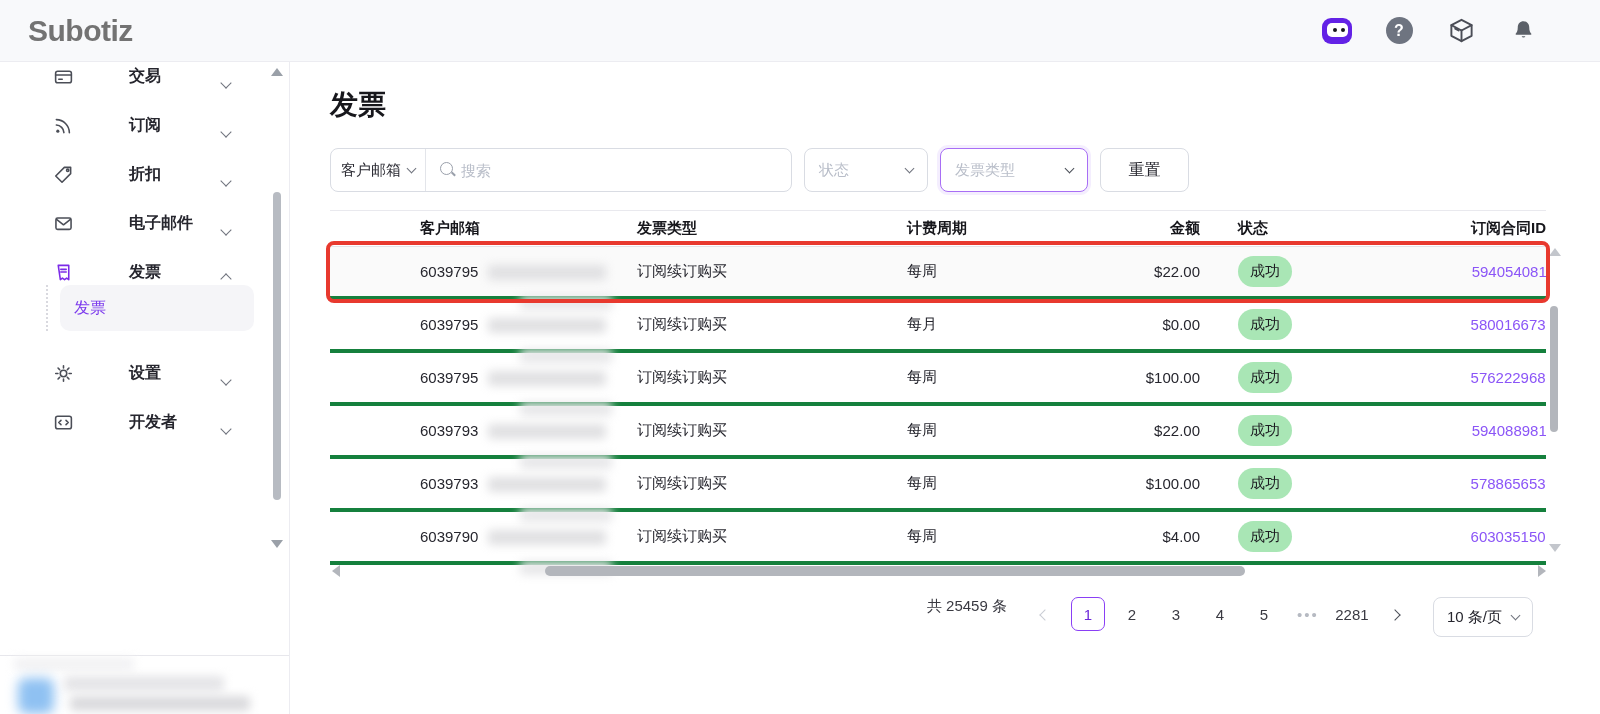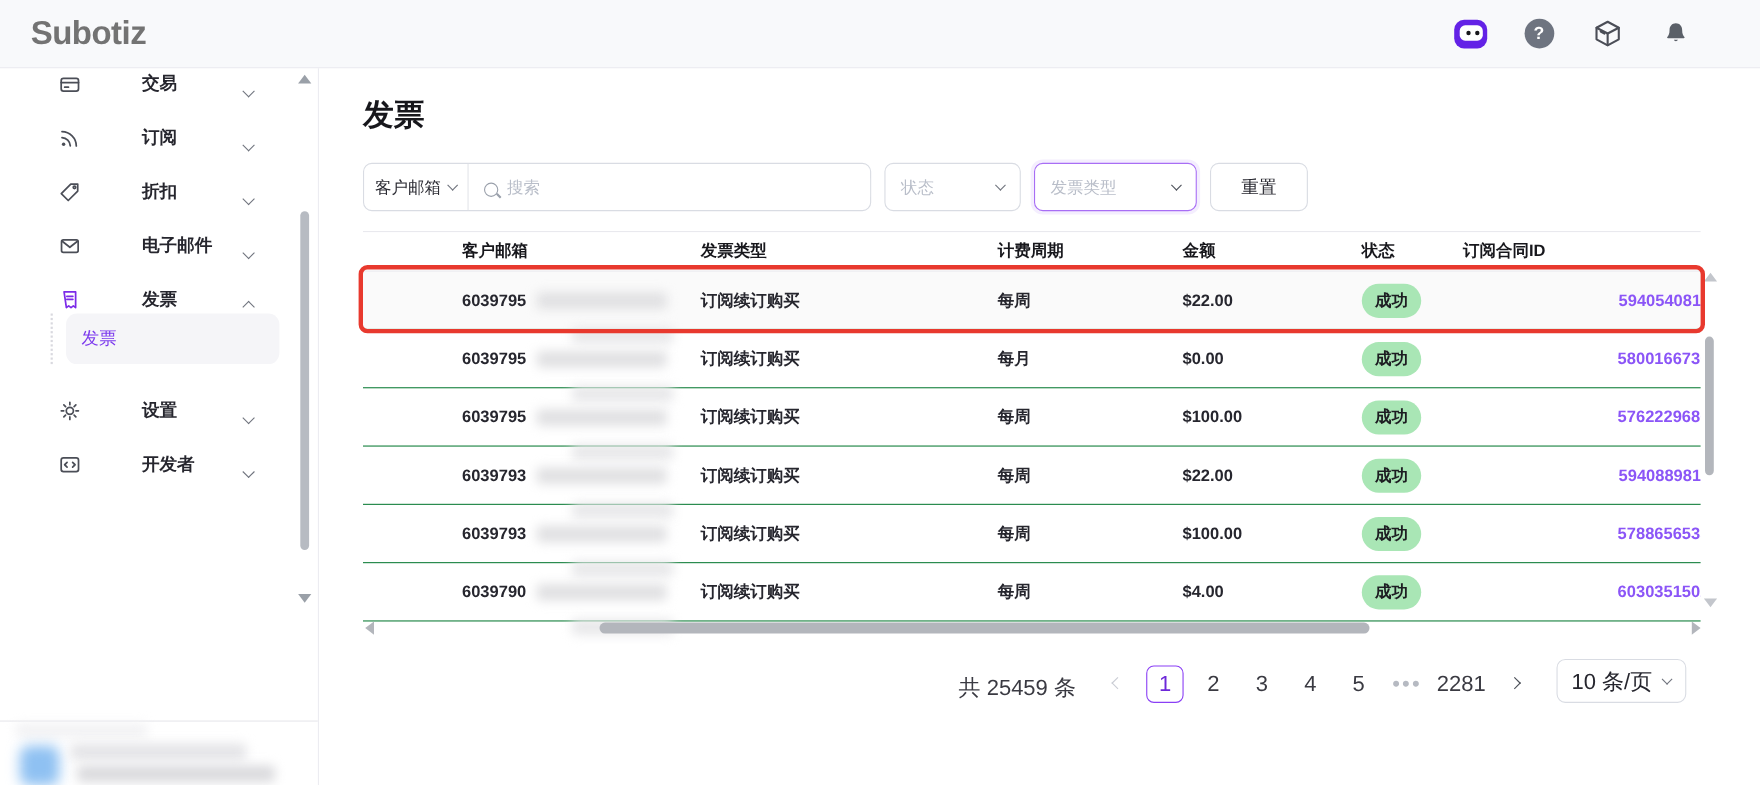--- a/index.html
+++ b/index.html
@@ -45,42 +45,42 @@
 
   
   .content { position:absolute; left:290px; top:62px; width:1310px; height:652px; background:#fff; }
   .page-title { position:absolute; left:40px; top:24px; font-size:28px; font-weight:800; color:#17171c; }
 
   .filters { position:absolute; left:40px; top:86px; width:1226px; height:44px; display:flex; gap:12px; }
   .fbox { height:44px; border:1px solid #d9dce3; border-radius:8px; background:#fff; display:flex; align-items:center; font-size:15px; }
   .search-group { width:462px; }
   .sg-select { width:106px; height:100%; display:flex; align-items:center; justify-content:center; gap:7px; border-right:1px solid #e3e5ea; cursor:pointer; color:#2b2b33; }
   .mini-chev { width:7px; height:7px; border-right:1.6px solid #6f737d; border-bottom:1.6px solid #6f737d; transform:rotate(45deg); margin-top:-3px; }
-  .sg-input { flex:1; display:flex; align-items:flex-end; padding-left:14px; gap:8px; }
+  .sg-input { flex:1; display:flex; align-items:flex-start; padding-left:14px; gap:8px; }
   .search-icon { width:13px; height:13px; border:1.7px solid #9aa0ab; border-radius:50%; position:relative; flex:none; }
   .search-icon::after { content:""; position:absolute; left:10px; top:10px; width:5px; height:1.7px; background:#9aa0ab; transform:rotate(45deg); }
   .sg-input input { border:none; outline:none; font-size:15px; width:330px; font-family:inherit; color:#2b2b33; }
   .sg-input input::placeholder { color:#b9bec9; }
   .date-box { width:320px; padding:0 14px; color:#2b2b33; justify-content:space-between; cursor:pointer; }
   .date-arrow { color:#b9bec9; font-size:14px; }
   .cal-icon svg { width:19px; height:19px; display:block; }
   .sel-box { padding:0 14px; justify-content:space-between; cursor:pointer; }
   .sel-box .ph { color:#b9bec9; }
   .status-sel { width:124px; }
   .type-sel { width:148px; border:1.5px solid #a86ef5; box-shadow:0 0 0 3px rgba(150,90,245,0.10); }
   .type-sel .mini-chev { border-color:#4a4e57; }
   .reset-btn { width:89px; justify-content:center; font-size:16px; color:#26262e; cursor:pointer; background:#fff; }
 
   
   .table { position:absolute; left:40px; top:148px; width:1216px; border-top:1px solid #e9e9ee; }
   .thead, .trow { display:grid; grid-template-columns:90px 217px 270px 168px 125px 130px 216px; align-items:center; }
   .thead { height:36px; border-bottom:1px solid #e3e3e8; font-weight:700; font-size:15px; color:#17171c; }
-  .trow { height:53px; border-bottom:1px solid #15803d; font-size:15px; color:#26262e;font-weight:bold; }
+  .trow { height:53px; border-bottom:4px solid #15803d; font-size:15px; color:#26262e; }
   .trow.highlight { background:#fafafa; }
-  .c-right { }
+  .c-right { text-align:right; }
   .c-status { padding-left:38px; }
   .c-code { position:relative; }
   .blur-a { display:inline-block; width:118px; height:15px; background:#e0e0e2; filter:blur(5px); margin-left:10px; vertical-align:middle; border-radius:3px; }
   .blur-b { position:absolute; left:100px; top:33px; width:92px; height:14px; background:#e7e7e9; filter:blur(5px); border-radius:3px; }
   .badge { display:inline-block; background:#a9e6b5; color:#1d1d22; border-radius:999px; padding:6px 12px; font-size:15px; }
   .c-contract { overflow:hidden; }
   .c-contract a { color:#8b55f7; text-decoration:none; white-space:nowrap; display:inline-block; margin-right:-8px; cursor:pointer; }
   .contract-cell { text-align:right; }
 
   .annotation { position:absolute; left:-4px; top:30px; width:1224px; height:62px; border:4px solid #e8392e; border-radius:8px; pointer-events:none; z-index:4; }
@@ -91,21 +91,21 @@
   .h-arrow.left { left:2px; border-right:8px solid #b3b6bc; }
   .h-arrow.right { right:0; border-left:8px solid #b3b6bc; }
 
   .v-scroll { position:absolute; left:1259px; top:186px; width:10px; height:312px; }
   .v-arrow { position:absolute; left:0; width:0; height:0; border-left:6px solid transparent; border-right:6px solid transparent; cursor:pointer; }
   .v-arrow.up { top:0; border-bottom:8px solid #c3c6cc; }
   .v-arrow.down { top:296px; border-top:8px solid #c3c6cc; }
   .v-thumb { position:absolute; left:1px; top:58px; width:8px; height:126px; background:#b3b6bc; border-radius:4px; cursor:pointer; }
 
   
-  .pagination { position:absolute; right:67px; top:535px; height:42px; display:flex; align-items:flex-end; gap:10px; font-size:20px; color:#3a3a42; }
+  .pagination { position:absolute; right:67px; top:535px; height:42px; display:flex; align-items:flex-start; gap:10px; font-size:15px; color:#3a3a42; }
   .pg-total { margin-right:8px; }
   .pg-chev { width:36px; height:36px; display:flex; align-items:center; justify-content:center; cursor:pointer; }
   .pg-chev i { width:8px; height:8px; display:block; }
   .pg-chev.prev i { border-left:1.8px solid #c9ccd4; border-bottom:1.8px solid #c9ccd4; transform:rotate(45deg); margin-left:4px; }
   .pg-chev.next i { border-right:1.8px solid #4a4e57; border-bottom:1.8px solid #4a4e57; transform:rotate(-45deg); margin-right:4px; }
   .pg-page { min-width:34px; height:34px; display:flex; align-items:center; justify-content:center; border-radius:7px; cursor:pointer; }
   .pg-page.active { border:1px solid #8a3ff5; color:#6d28d9; }
   .pg-page.dots { color:#b6bac2; letter-spacing:2px; cursor:default; }
   .page-size { height:40px; border:1px solid #d9dce3; border-radius:8px; display:flex; align-items:center; gap:10px; padding:0 13px; margin-left:8px; cursor:pointer; color:#26262e; }
 

